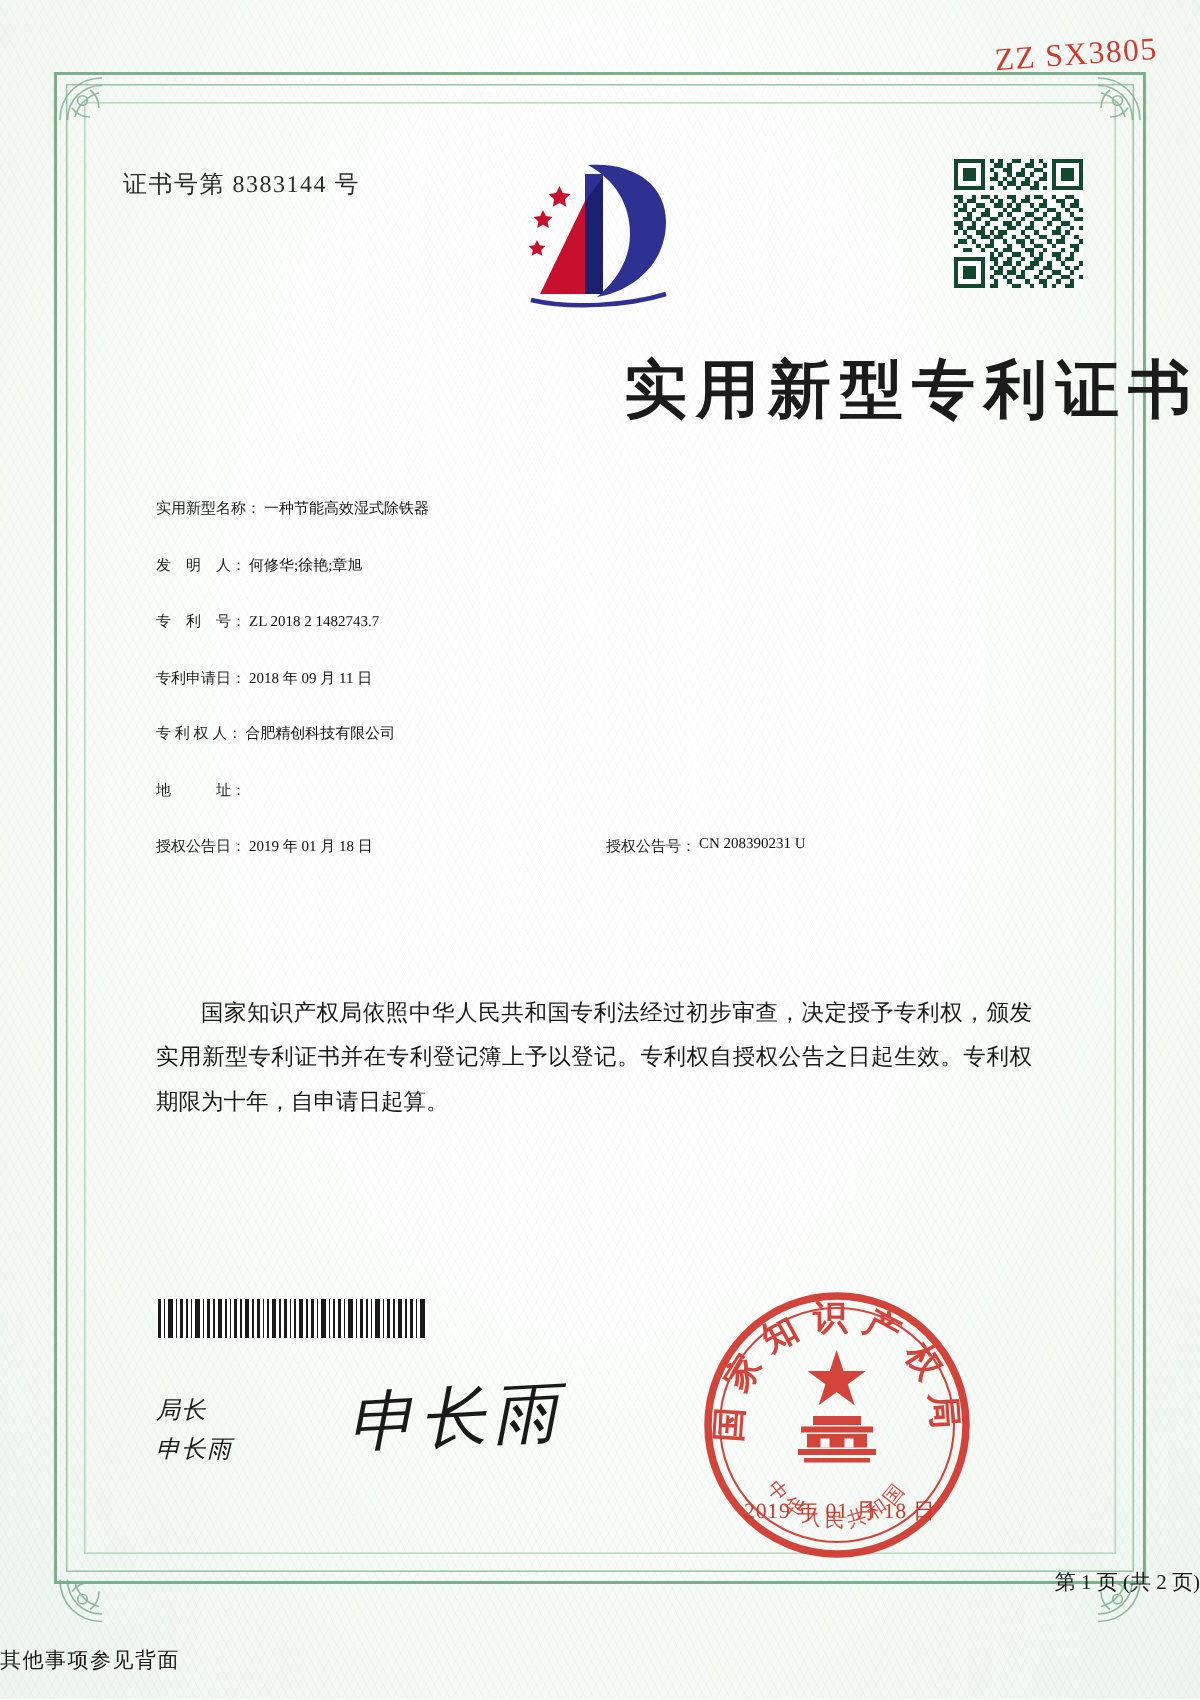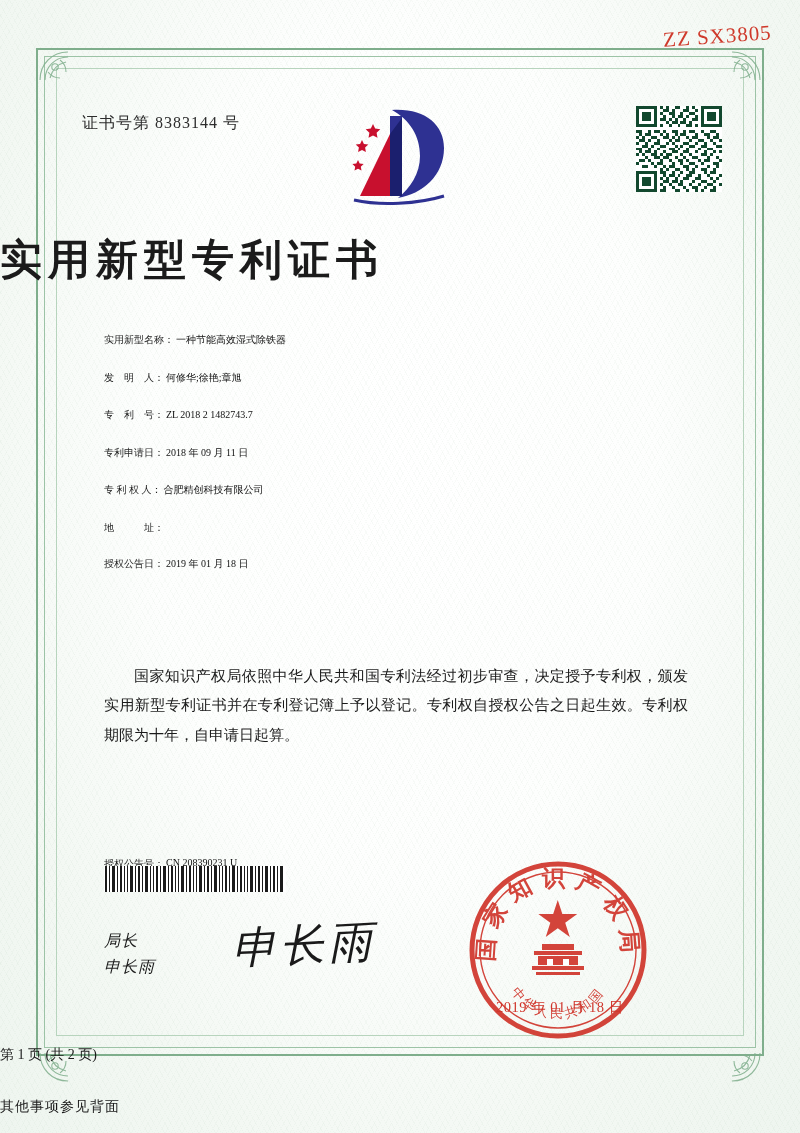--- a/index.html
+++ b/index.html
@@ -114,21 +114,21 @@
     width: 86px;
     height: 86px;
   }
 
   
   #doc-title {
     position: absolute;
     left: 0;
     right: 0;
     top: 232px;
-    text-align: left;
+    text-align: right;
     font-size: 42px;
     font-weight: bold;
     letter-spacing: 6px;
     color: #1b1b1b;
     font-family: "DejaVu Serif", serif;
   }
 
   
   #fields {
     position: absolute;
@@ -157,21 +157,20 @@
   .field-value .second-line {
     display: block;
     padding-left: 44px;
   }
 
   
   .field-row-grant {
     display: flex;
     align-items: flex-start;
     margin-bottom: 20px;
-    flex-direction: column;
   }
   .grant-left {
     flex: 0 0 300px;
     display: flex;
   }
   .grant-right {
     flex: 1 1 auto;
     display: flex;
   }
 
@@ -240,21 +239,21 @@
     color: #d0352b;
     letter-spacing: 0.5px;
     white-space: nowrap;
   }
 
   
   #page-indicator {
     position: absolute;
     left: 0; right: 0;
     top: 1046px;
-    text-align: left;
+    text-align: right;
     font-size: 14px;
     color: #1a1a1a;
   }
   #bottom-note {
     position: absolute;
     left: 0; right: 0;
     top: 1098px;
     text-align: left;
     font-size: 14px;
     color: #1a1a1a;

